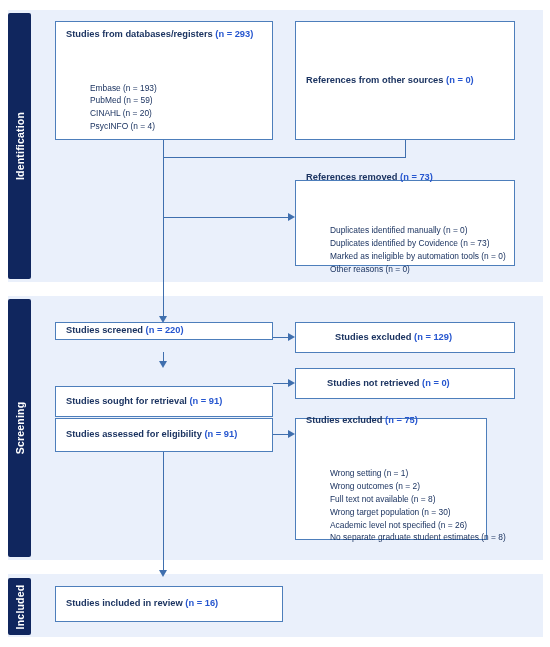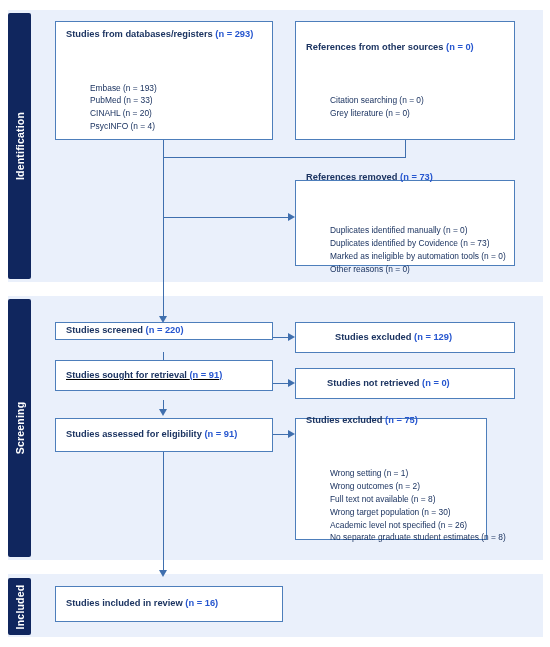--- a/index.html
+++ b/index.html
@@ -146,34 +146,30 @@
 
   <div class="connector v" style="left:163px; top:452px; height:121px;"></div>
   <div class="arrow-head down" style="left:159px; top:570px;"></div>
 
   <div class="node-box" style="left:55px; top:21px; width:218px; height:119px;">
     <div class="node-title">
       <span>Studies from databases/registers </span><span class="count">(n = 293)</span>
     </div>
     <ul class="node-sub-list">
       <li class="node-sub">Embase (n = 193)</li>
-      <li class="node-sub">PubMed (n = 33)</li>
+      <li class="node-sub">PubMed (n = 59)</li>
       <li class="node-sub">CINAHL (n = 20)</li>
       <li class="node-sub">PsycINFO (n = 4)</li>
     </ul>
   </div>
 
   <div class="node-box" style="left:295px; top:21px; width:220px; height:119px;">
     <div class="node-title">
       <span>References from other sources </span><span class="count">(n = 0)</span>
     </div>
-    <ul class="node-sub-list">
-      <li class="node-sub">Citation searching (n = 0)</li>
-      <li class="node-sub">Grey literature (n = 0)</li>
-    </ul>
   </div>
 
   <div class="node-box" style="left:295px; top:180px; width:220px; height:86px;">
     <div class="node-title">
       <span>References removed </span><span class="count">(n = 73)</span>
     </div>
     <ul class="node-sub-list">
       <li class="node-sub">Duplicates identified manually (n = 0)</li>
       <li class="node-sub">Duplicates identified by Covidence (n = 73)</li>
       <li class="node-sub">Marked as ineligible by automation tools (n = 0)</li>
@@ -186,21 +182,21 @@
       <span>Studies screened </span><span class="count">(n = 220)</span>
     </div>
   </div>
 
   <div class="node-box" style="left:295px; top:322px; width:220px; height:31px;padding-left:39px;">
     <div class="node-title">
       <span>Studies excluded </span><span class="count">(n = 129)</span>
     </div>
   </div>
 
-  <div class="node-box" style="left:55px; top:360px; width:218px; height:31px;text-decoration:underline;">
+  <div class="node-box" style="left:55px; top:386px; width:218px; height:31px;">
     <div class="node-title">
       <span>Studies sought for retrieval </span><span class="count">(n = 91)</span>
     </div>
   </div>
 
   <div class="node-box" style="left:295px; top:368px; width:220px; height:31px;padding-left:31px;">
     <div class="node-title">
       <span>Studies not retrieved </span><span class="count">(n = 0)</span>
     </div>
   </div>

